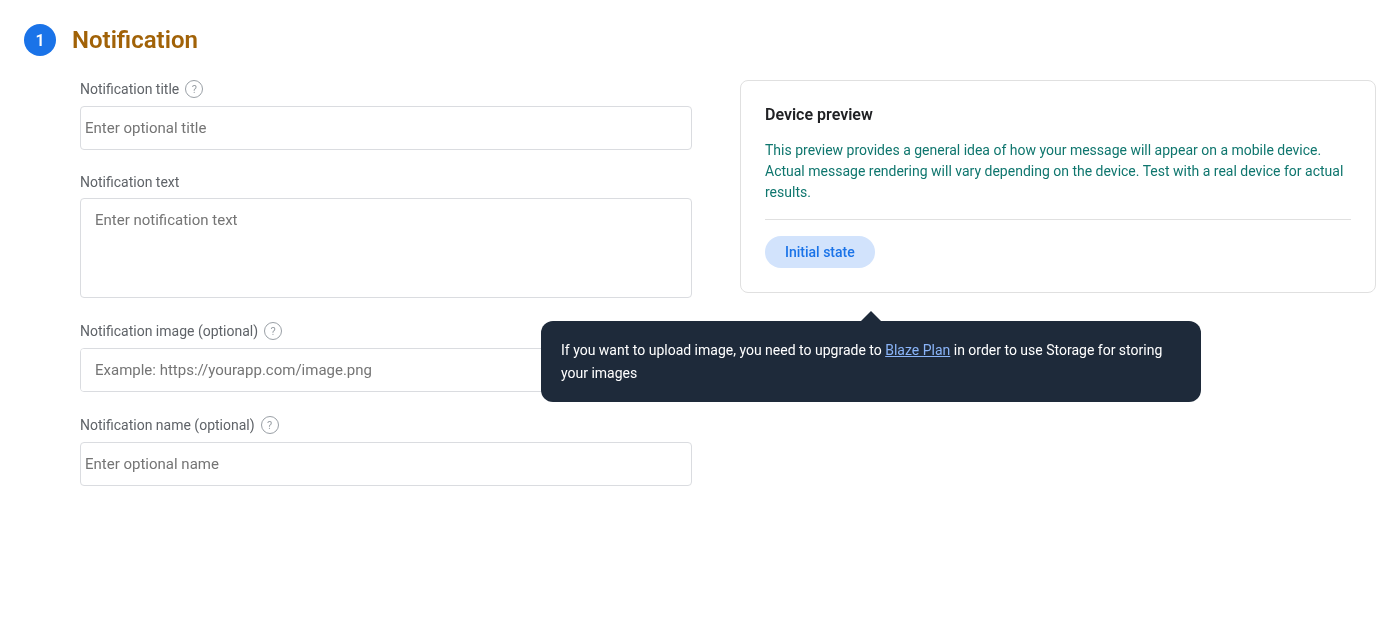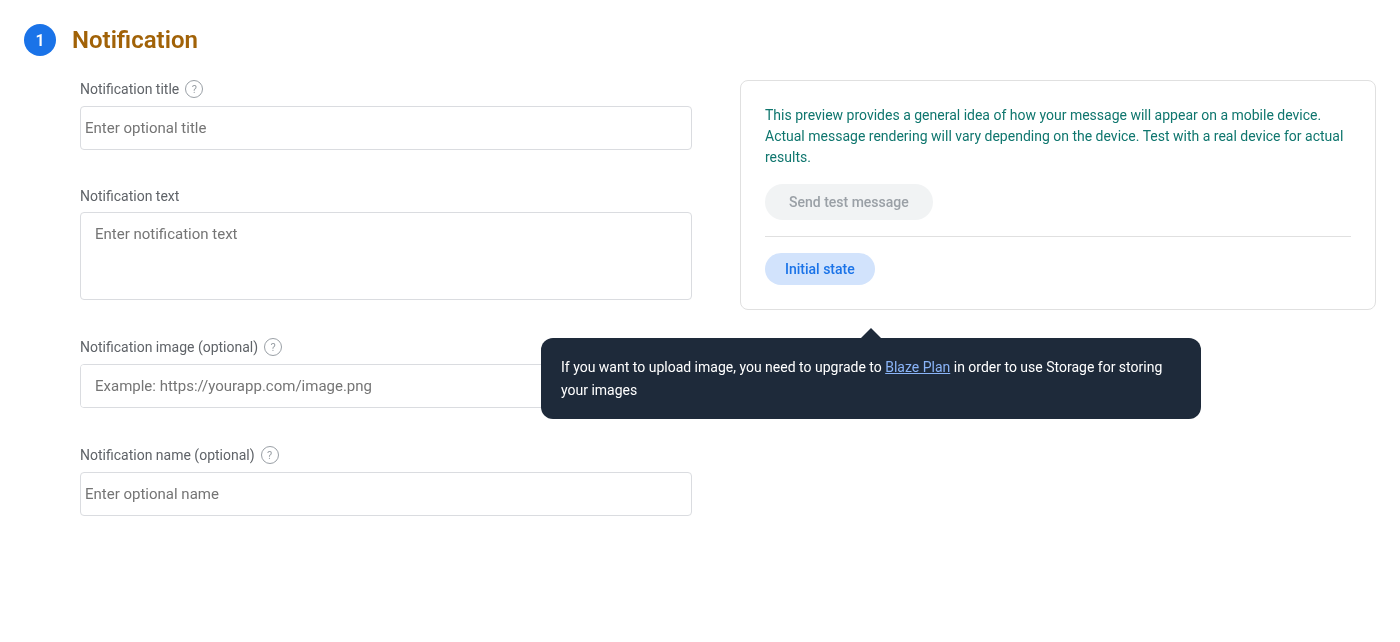--- a/index.html
+++ b/index.html
@@ -46,21 +46,21 @@
       flex-direction: row;
       padding: 0 0 0 80px;
       gap: 0;
       flex: 1;
     }
     .left-panel {
       flex: 0 0 660px;
       padding-right: 48px;
       display: flex;
       flex-direction: column;
-      gap: 38px;
+      gap: 24px;
     }
     .right-panel {
       flex: 1;
       border: 1px solid #e0e0e0;
       border-radius: 8px;
       padding: 24px;
       margin-right: 24px;
       display: flex;
       flex-direction: column;
       gap: 16px;
@@ -108,21 +108,21 @@
       width: 100%;
       border: 1px solid #dadce0;
       border-radius: 4px;
       padding: 12px 14px;
       font-size: 15px;
       color: #9aa0a6;
       outline: none;
       background: #fff;
       font-family: inherit;
       resize: none;
-      height: 88px;
+      height: 100px;
     }
     .image-input-row {
       display: flex;
       gap: 0;
       border: 1px solid #dadce0;
       border-radius: 4px;
       overflow: hidden;
     }
     .image-text-input {
       flex: 1;
@@ -273,22 +273,22 @@
         <div class="field-label">
           <span>Notification name (optional)</span>
           <div class="help-icon">?</div>
         </div>
         <input type="text" class="text-input" placeholder="Enter optional name" style="">
       </div>
 
     </div>
 
     <div class="right-panel">
+      <span class="preview-title">Device preview</span>
       <p class="preview-description">This preview provides a general idea of how your message will appear on a mobile device. Actual message rendering will vary depending on the device. Test with a real device for actual results.</p>
-      <button class="send-test-btn">Send test message</button>
       <hr class="divider">
       <div class="tabs-row">
         <button class="tab-btn active">Initial state</button>
       </div>
 
       <div class="tooltip-overlay">
         <div class="tooltip-arrow"></div>
         <span>If you want to upload image, you need to upgrade to </span><a class="tooltip-link" href="#">Blaze Plan</a><span> in order to use Storage for storing your images</span>
       </div>
     </div>

